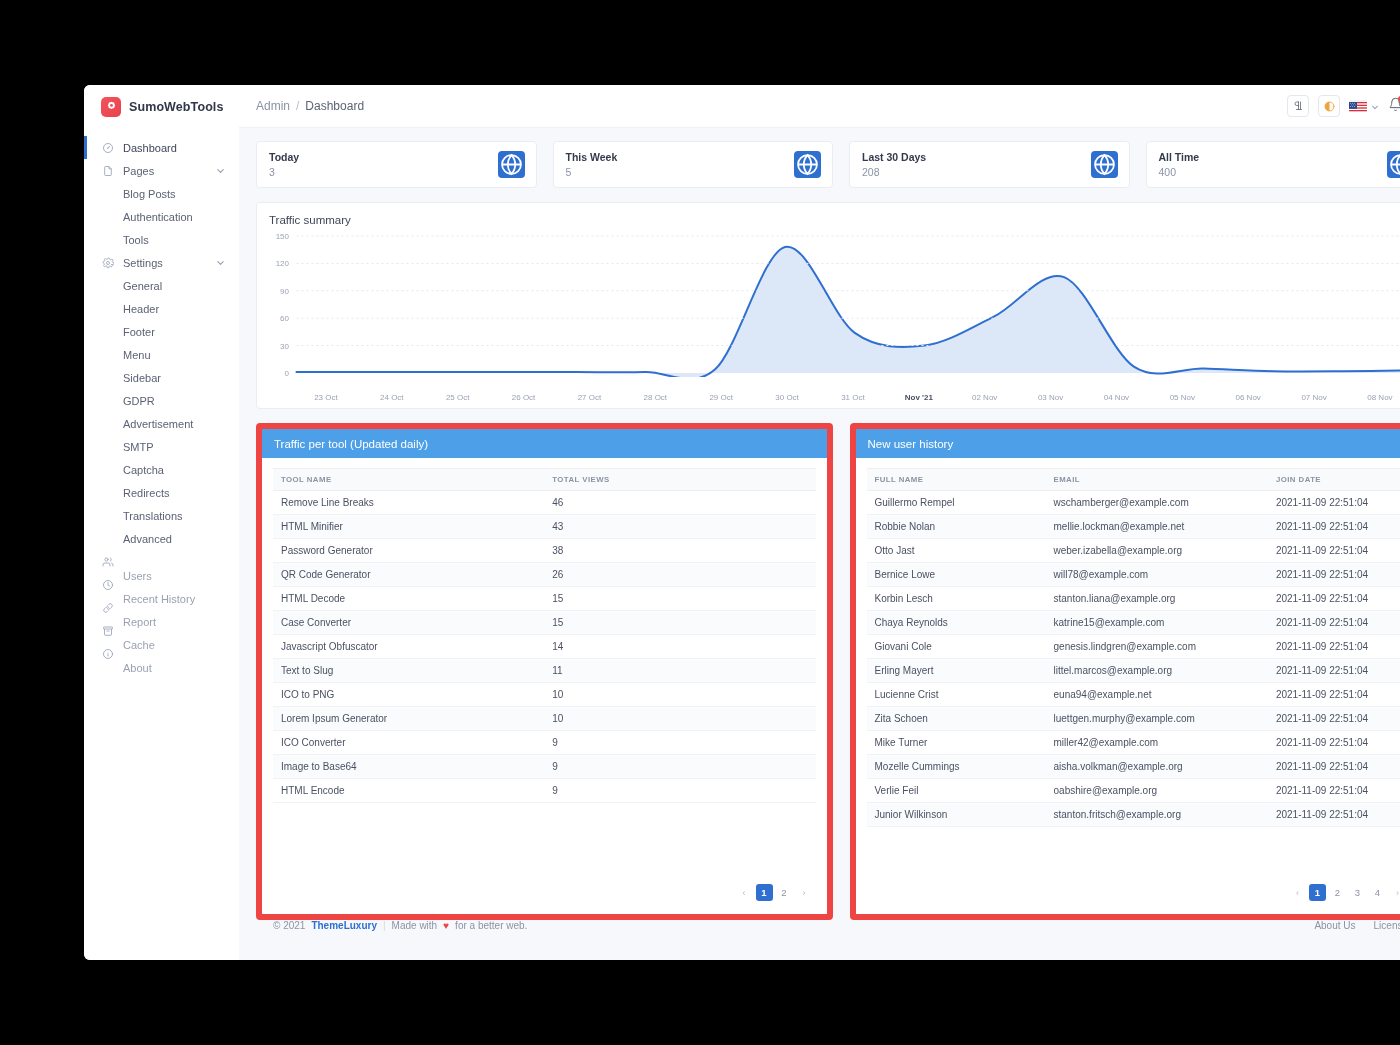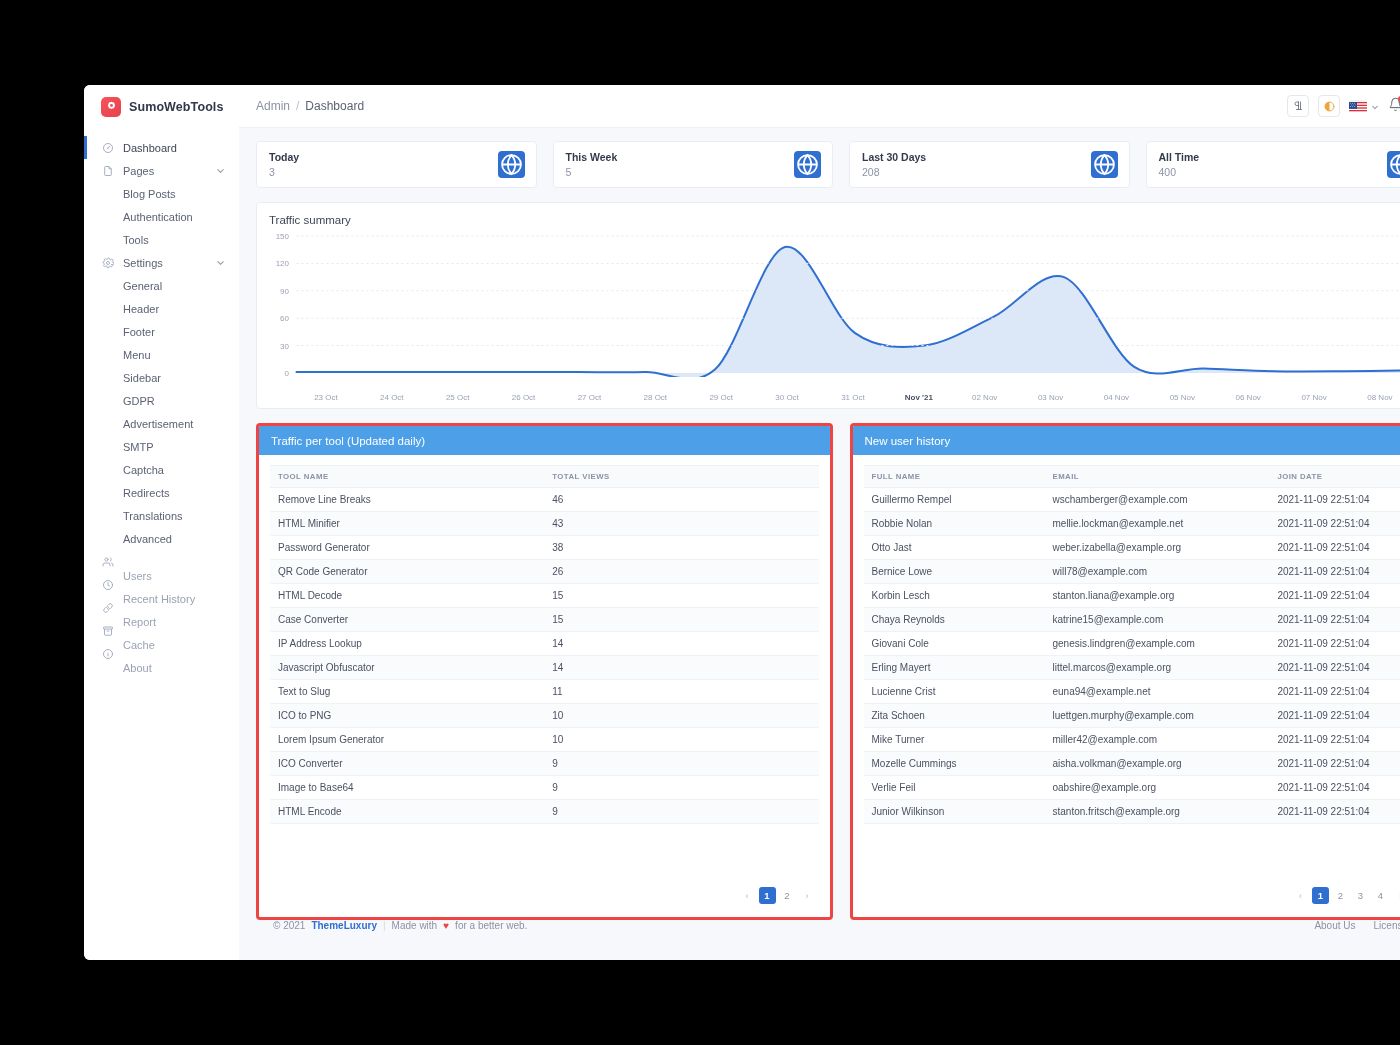--- a/index.html
+++ b/index.html
@@ -208,21 +208,21 @@
   .tables {
     margin-top: 14px;
     display: grid;
     grid-template-columns: 1fr 1fr;
     gap: 17px;
     flex: 1 1 auto;
     min-height: 0;
   }
   .panel {
     background: #fff;
-    border: 3px solid #ef4444;
+    border: 6px solid #ef4444;
     border-radius: 4px;
     display: flex;
     flex-direction: column;
     overflow: hidden;
   }
   .panel-head {
     background: #4da0e8;
     color: #fff;
     font-size: 11.5px;
     height: 29px;
@@ -640,24 +640,20 @@
                   </tr>
                   <tr>
                     <td>HTML Decode</td>
                     <td>15</td>
                   </tr>
                   <tr>
                     <td>Case Converter</td>
                     <td>15</td>
                   </tr>
                   <tr>
-                    <td>IP Address Lookup</td>
-                    <td>14</td>
-                  </tr>
-                  <tr>
                     <td>Javascript Obfuscator</td>
                     <td>14</td>
                   </tr>
                   <tr>
                     <td>Text to Slug</td>
                     <td>11</td>
                   </tr>
                   <tr>
                     <td>ICO to PNG</td>
                     <td>10</td>

